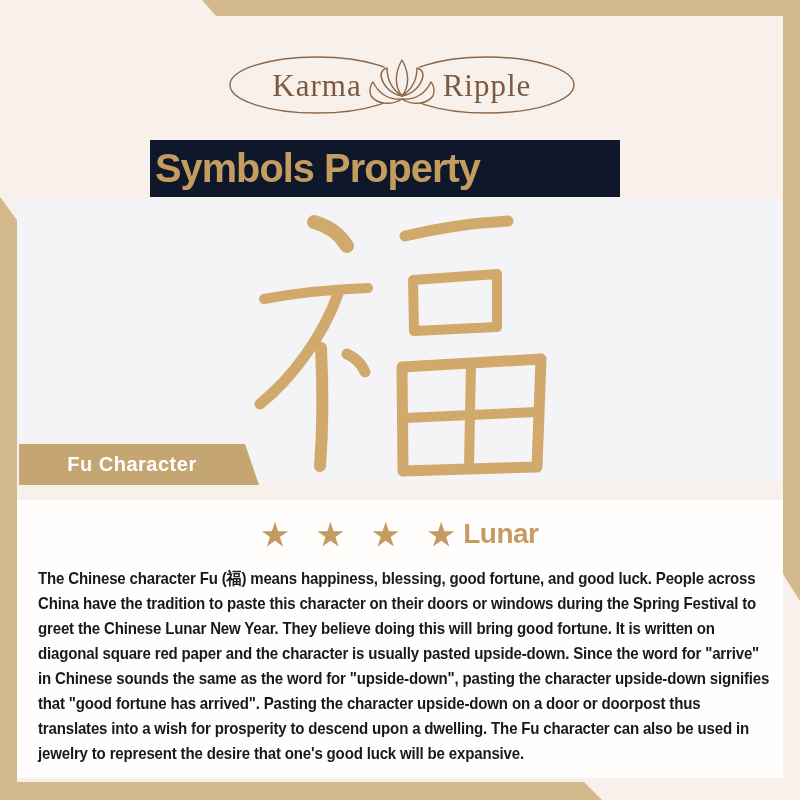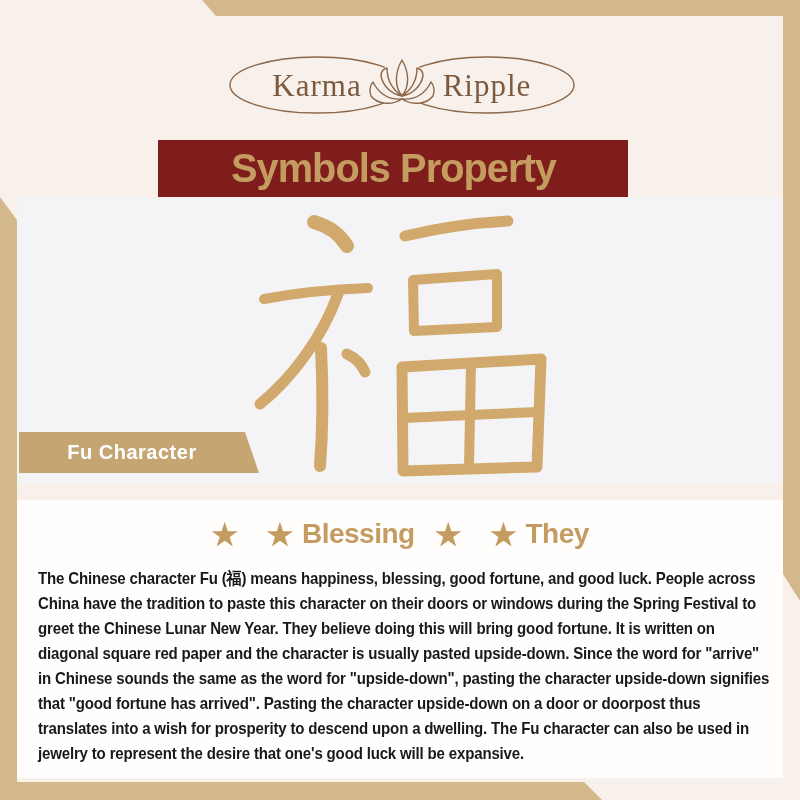--- a/index.html
+++ b/index.html
@@ -23,33 +23,33 @@
 
   
   .logo{left:227px;top:46px;width:350px;height:76px;}
   .logo svg{width:100%;height:100%;display:block;}
   .swash{fill:none;stroke:#8b6748;stroke-width:1.4;}
   .lotus-path{fill:#f7f0eb;stroke:#8b6748;stroke-width:1.4;stroke-linejoin:round;}
   .logo-text{fill:#7d5a3e;font-family:"Liberation Serif", serif;font-size:31px;
     letter-spacing:1px;text-anchor:middle;}
 
   
-  .title-box{left:158px;top:140px;width:470px;height:57px;background:#7f1d1d;
-    display:flex;align-items:center;justify-content:center;}
+  .title-box{left:150px;top:140px;width:470px;height:57px;background:#0f172a;
+    display:flex;align-items:center;}
   .title-text{color:#c49c60;font-size:41px;font-weight:bold;letter-spacing:-1px;
     transform:scaleX(0.97);white-space:nowrap;}
 
   
   .card{left:17px;top:198px;width:766px;height:285px;background:#f4f4f6;}
   .fu-svg{left:248px;top:206px;width:304px;height:272px;}
   .fu-stroke{stroke:#d2a96d;fill:none;stroke-linecap:round;}
   .sr-only{position:absolute;width:1px;height:1px;overflow:hidden;clip:rect(0 0 0 0);}
 
   
-  .ribbon{left:19px;top:432px;width:240px;height:41px;background:#c5a673;
+  .ribbon{left:19px;top:444px;width:240px;height:41px;background:#c5a673;
     clip-path:polygon(0 0,226px 0,100% 100%,0 100%);
     display:flex;align-items:center;justify-content:center;}
   .ribbon-text{color:#ffffff;font-size:20px;font-weight:bold;letter-spacing:.5px;
     padding-right:14px;}
 
   
   .panel{left:17px;top:500px;width:766px;height:278px;background:#fffefc;}
 
   .features{left:17px;top:512px;width:766px;height:44px;display:flex;
     align-items:center;justify-content:center;white-space:nowrap;}
@@ -113,24 +113,23 @@
 </div>
 
 <div class="abs panel"></div>
 
 <div class="abs features">
   <span class="feature">
     <span class="star">★</span>
   </span>
   <span class="feature">
     <span class="star">★</span>
-    <span>Blessing</span>
   </span>
   <span class="feature">
     <span class="star">★</span>
   </span>
   <span class="feature">
     <span class="star">★</span>
-    <span>They</span>
+    <span>Lunar</span>
   </span>
 </div>
 
 <div class="abs body-text">The Chinese character Fu (福) means happiness, blessing, good fortune, and good luck. People across China have the tradition to paste this character on their doors or windows during the Spring Festival to greet the Chinese Lunar New Year. They believe doing this will bring good fortune. It is written on diagonal square red paper and the character is usually pasted upside-down. Since the word for "arrive" in Chinese sounds the same as the word for "upside-down", pasting the character upside-down signifies that "good fortune has arrived". Pasting the character upside-down on a door or doorpost thus translates into a wish for prosperity to descend upon a dwelling. The Fu character can also be used in jewelry to represent the desire that one's good luck will be expansive.</div>
 
 </body></html>

